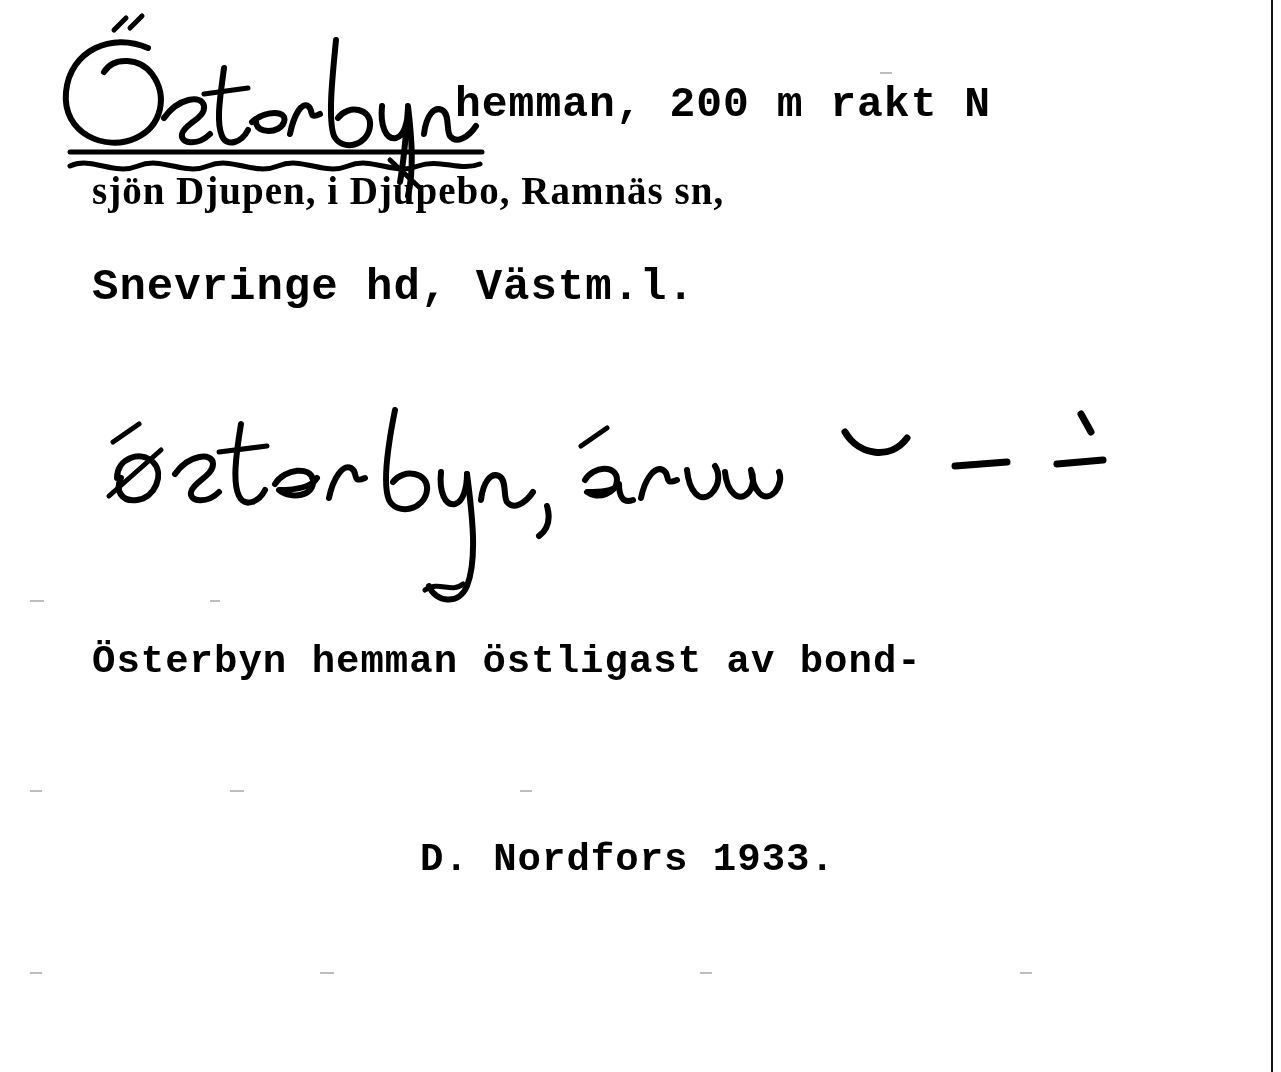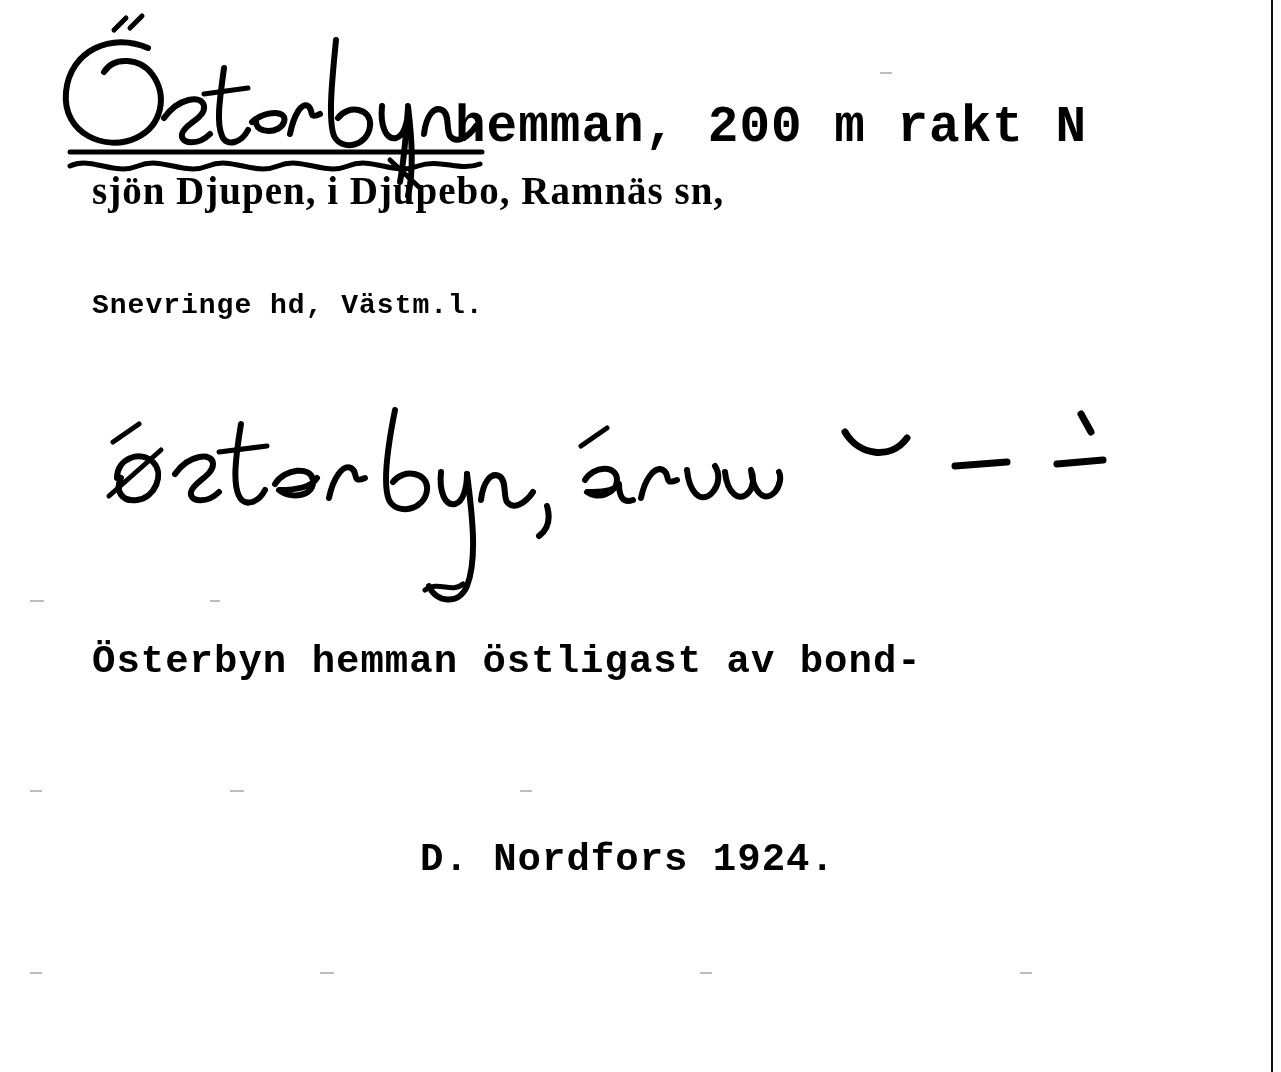--- a/index.html
+++ b/index.html
@@ -30,23 +30,23 @@
     background: #111111;
   }
   .typed {
     position: absolute;
     font-family: "Liberation Mono", monospace;
     font-weight: 700;
     letter-spacing: 1px;
     white-space: pre;
     color: #000000;
   }
-  .line-1 { left: 455px; top: 80px; font-size: 51px; margin-top: 19px; }
+  .line-1 { left: 455px; top: 80px; font-size: 43px; }
   .line-2 { left: 92px;  top: 168px; font-size: 39px; font-family: Liberation Serif, serif; }
-  .line-3 { left: 92px;  top: 262px; font-size: 28px; margin-top: 28px; }
+  .line-3 { left: 92px;  top: 262px; font-size: 44px; }
   .line-4 { left: 92px;  top: 640px; font-size: 39px; }
   .line-5 { left: 92px;  top: 702px; font-size: 39px; }
   .signature-line { left: 420px; top: 838px; font-size: 39px; }
 
   
   .hand {
     position: absolute;
   }
   .hand-head { left: 52px; top: 10px; }
   .hand-mid  { left: 95px; top: 380px; }
@@ -145,21 +145,21 @@
 
       <path d="M750 52 C764 76, 796 80, 812 58" stroke-width="7"></path>
       <path d="M860 86 L912 82" stroke-width="7"></path>
       <path d="M986 34 L996 52" stroke-width="7"></path>
       <path d="M962 84 L1008 80" stroke-width="7"></path>
     </svg>
   </div>
 
   <div class="typed line-4">Österbyn hemman östligast av bond-</div>
 
-  <div class="typed signature-line">D. Nordfors 1924.</div>
+  <div class="typed signature-line">D. Nordfors 1933.</div>
 
   <div class="speck" style="left:30px; top:600px; width:14px; height:2px;"></div>
   <div class="speck" style="left:210px; top:600px; width:10px; height:2px;"></div>
   <div class="speck" style="left:880px; top:72px; width:12px; height:2px;"></div>
   <div class="speck" style="left:30px; top:790px; width:12px; height:2px;"></div>
   <div class="speck" style="left:230px; top:790px; width:14px; height:2px;"></div>
   <div class="speck" style="left:520px; top:790px; width:12px; height:2px;"></div>
   <div class="speck" style="left:30px; top:972px; width:12px; height:2px;"></div>
   <div class="speck" style="left:320px; top:972px; width:14px; height:2px;"></div>
   <div class="speck" style="left:700px; top:972px; width:12px; height:2px;"></div>

